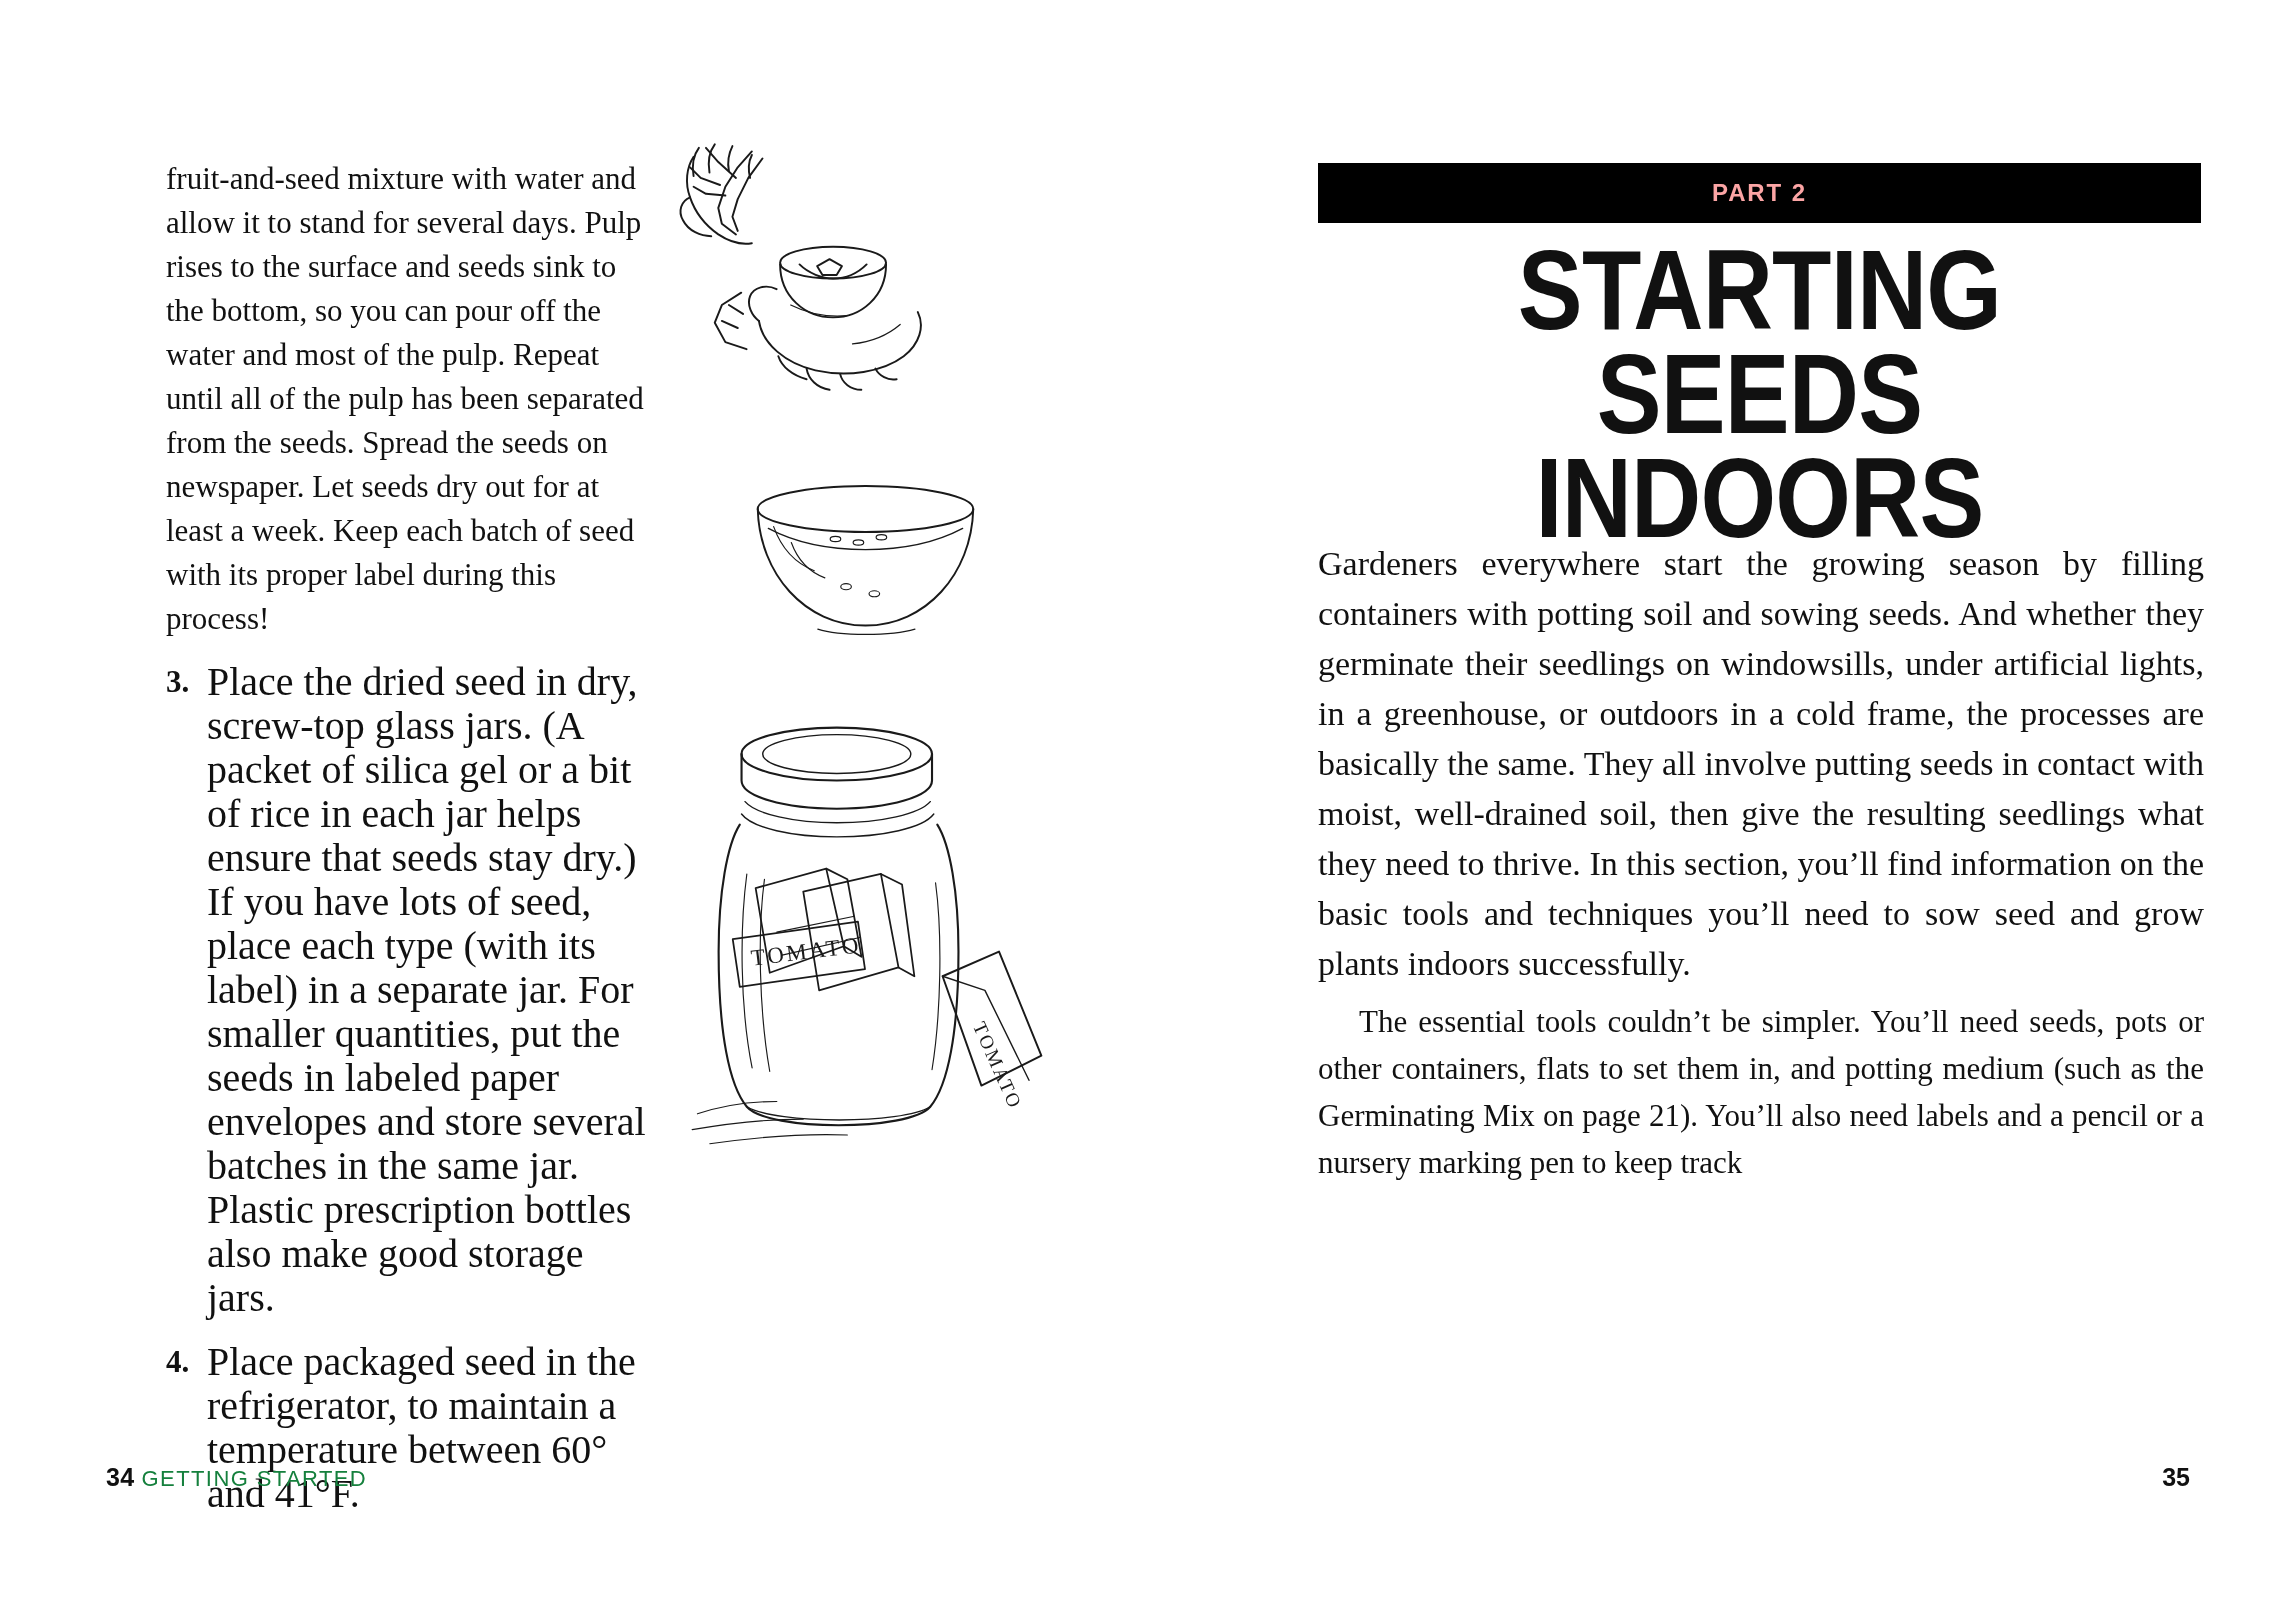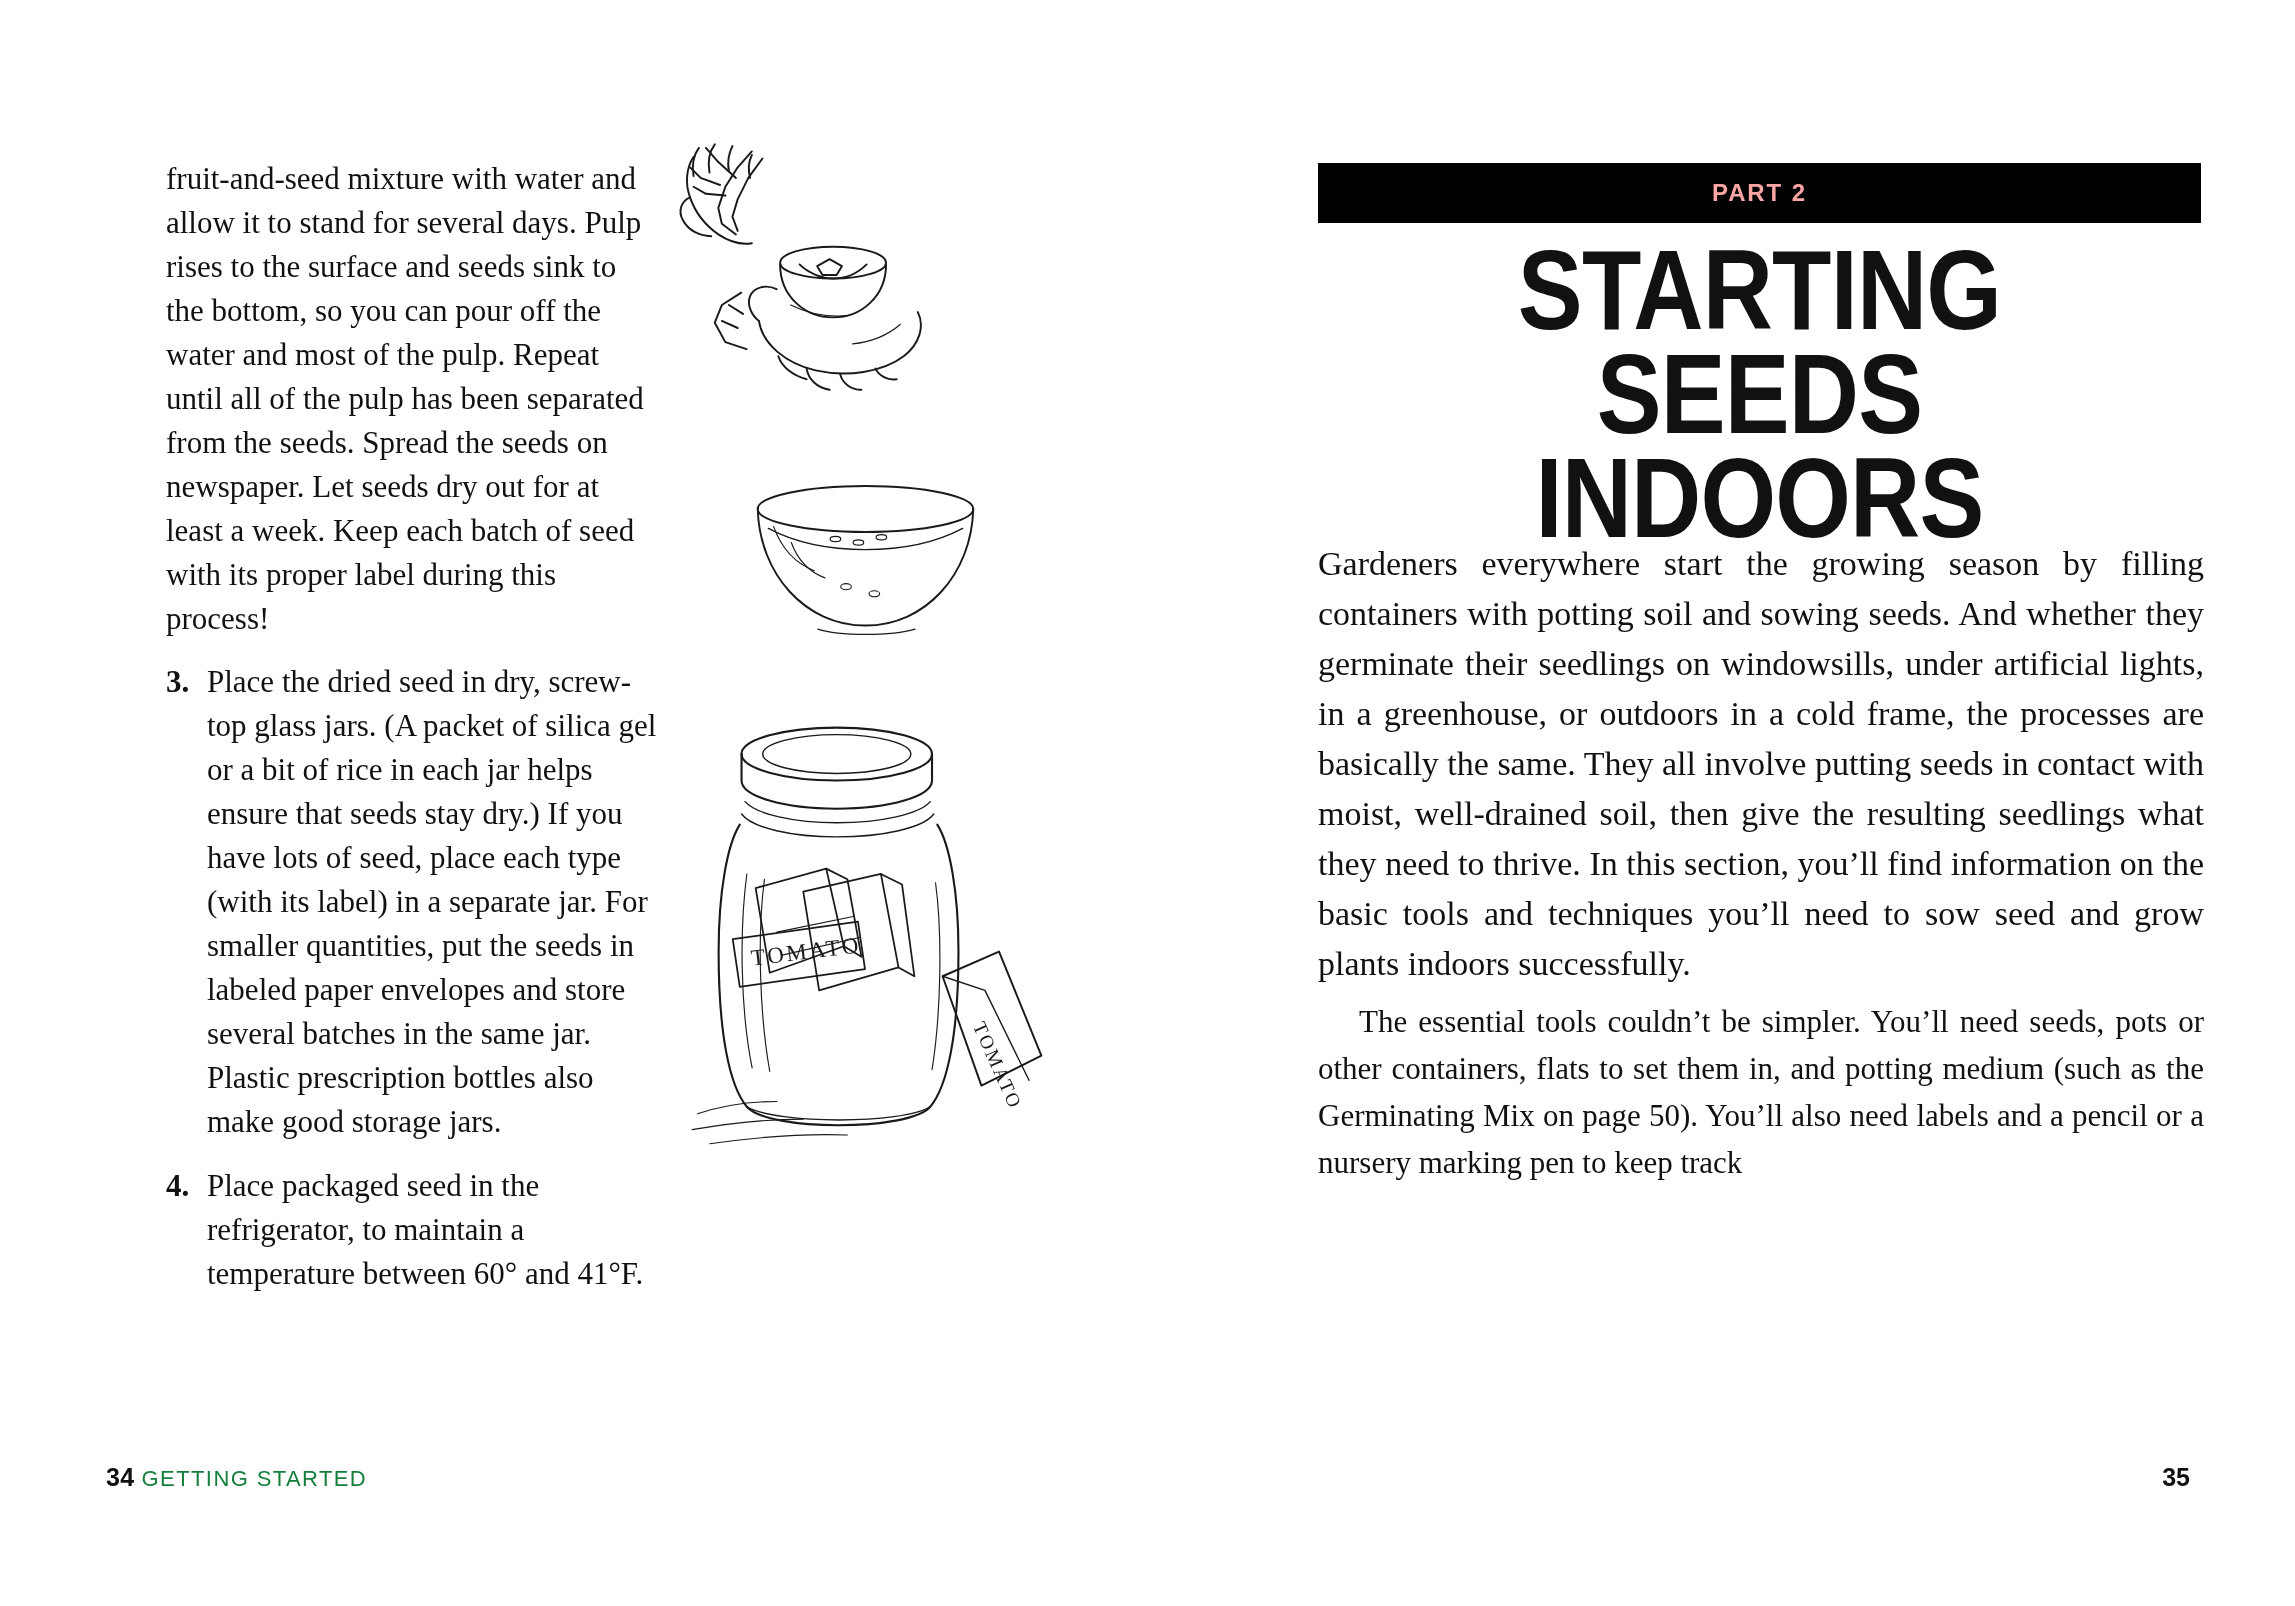--- a/index.html
+++ b/index.html
@@ -50,21 +50,21 @@
   }
   .list-num {
     font-weight: bold;
     font-size: 31px;
     line-height: 44px;
     width: 41px;
     flex: 0 0 41px;
     text-align: left;
   }
   .list-text {
-    font-size: 31px;
+    font-size: 40px;
     line-height: 44px;
     width: 468px;
   }
   .item-3 .list-text { width: 464px; }
   .item-4 .list-text { width: 777px; }
 
   .illus {
     position: absolute;
   }
   .illus-hands {
@@ -305,21 +305,21 @@
       <span>PART 2</span>
     </div>
 
     <div class="part-title">
       <div>STARTING SEEDS</div>
       <div>INDOORS</div>
     </div>
 
     <div class="body-col">
       <p class="body-para">Gardeners everywhere start the growing season by filling containers with potting soil and sowing seeds. And whether they germinate their seedlings on windowsills, under artificial lights, in a greenhouse, or outdoors in a cold frame, the processes are basically the same. They all involve putting seeds in contact with moist, well-drained soil, then give the resulting seedlings what they need to thrive. In this section, you’ll find information on the basic tools and techniques you’ll need to sow seed and grow plants indoors successfully.</p>
-      <p class="body-para small">The essential tools couldn’t be simpler. You’ll need seeds, pots or other containers, flats to set them in, and potting medium (such as the Germinating Mix on page 50). You’ll also need labels and a pencil or a nursery marking pen to keep track</p>
+      <p class="body-para small">The essential tools couldn’t be simpler. You’ll need seeds, pots or other containers, flats to set them in, and potting medium (such as the Germinating Mix on page 21). You’ll also need labels and a pencil or a nursery marking pen to keep track</p>
     </div>
 
     <div class="folio-right">
       <span>35</span>
     </div>
   </div>
 
 </div>
 
 

